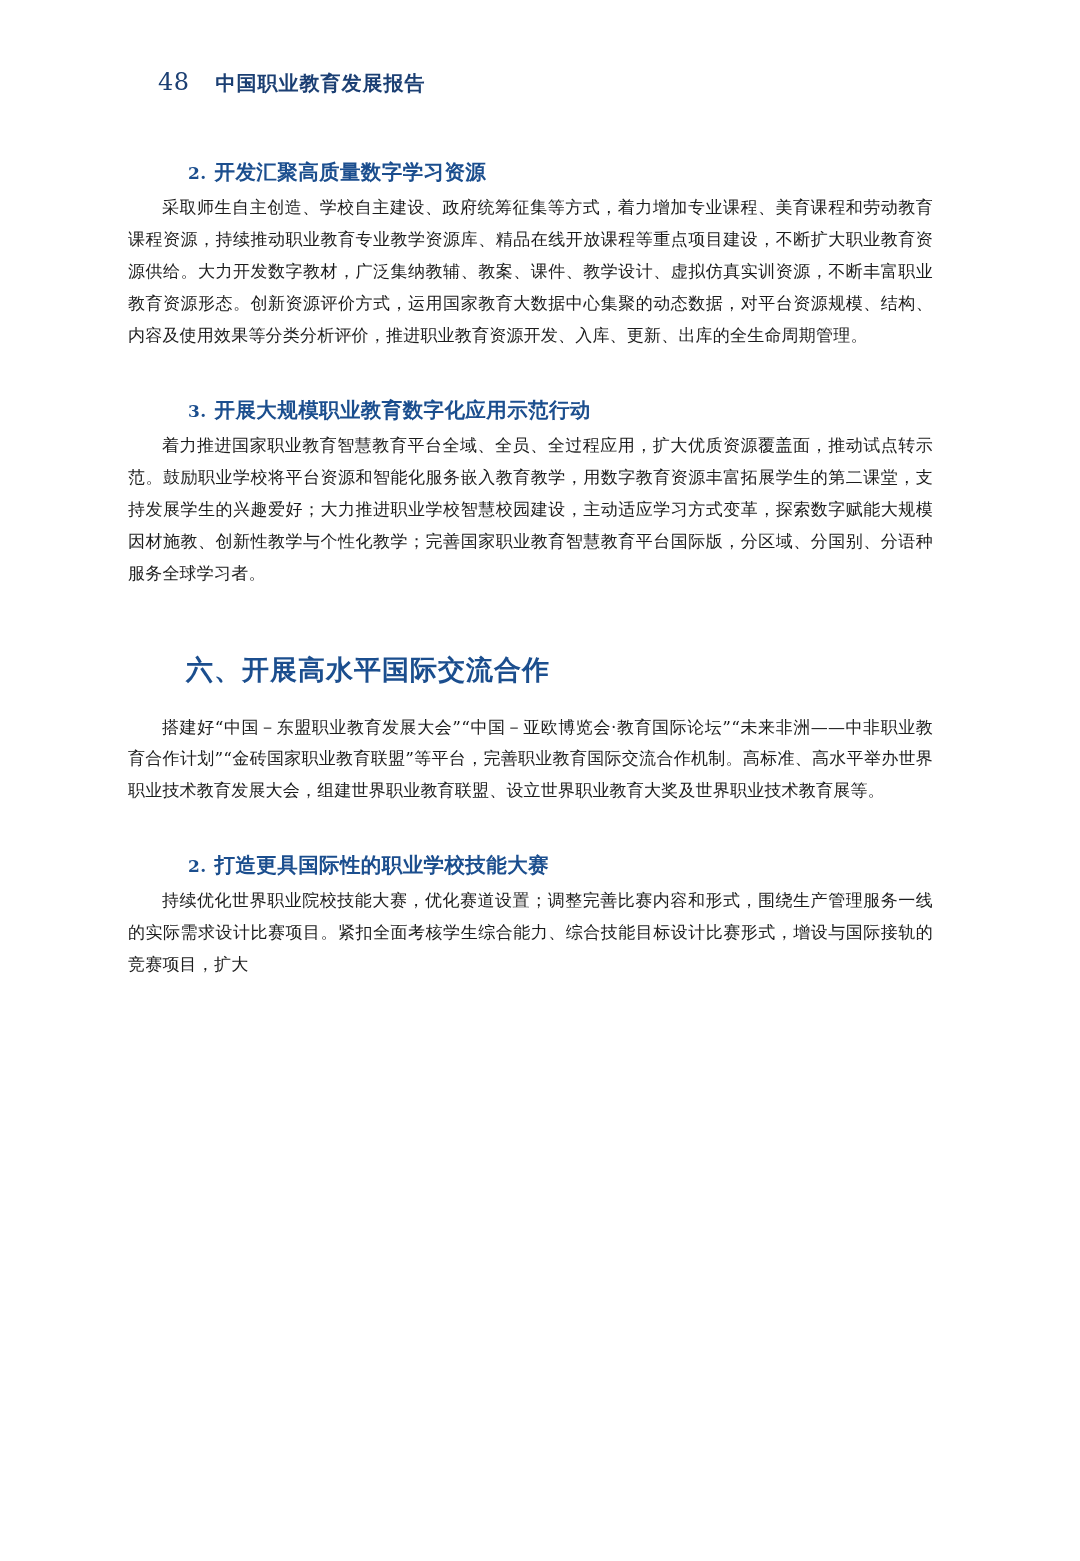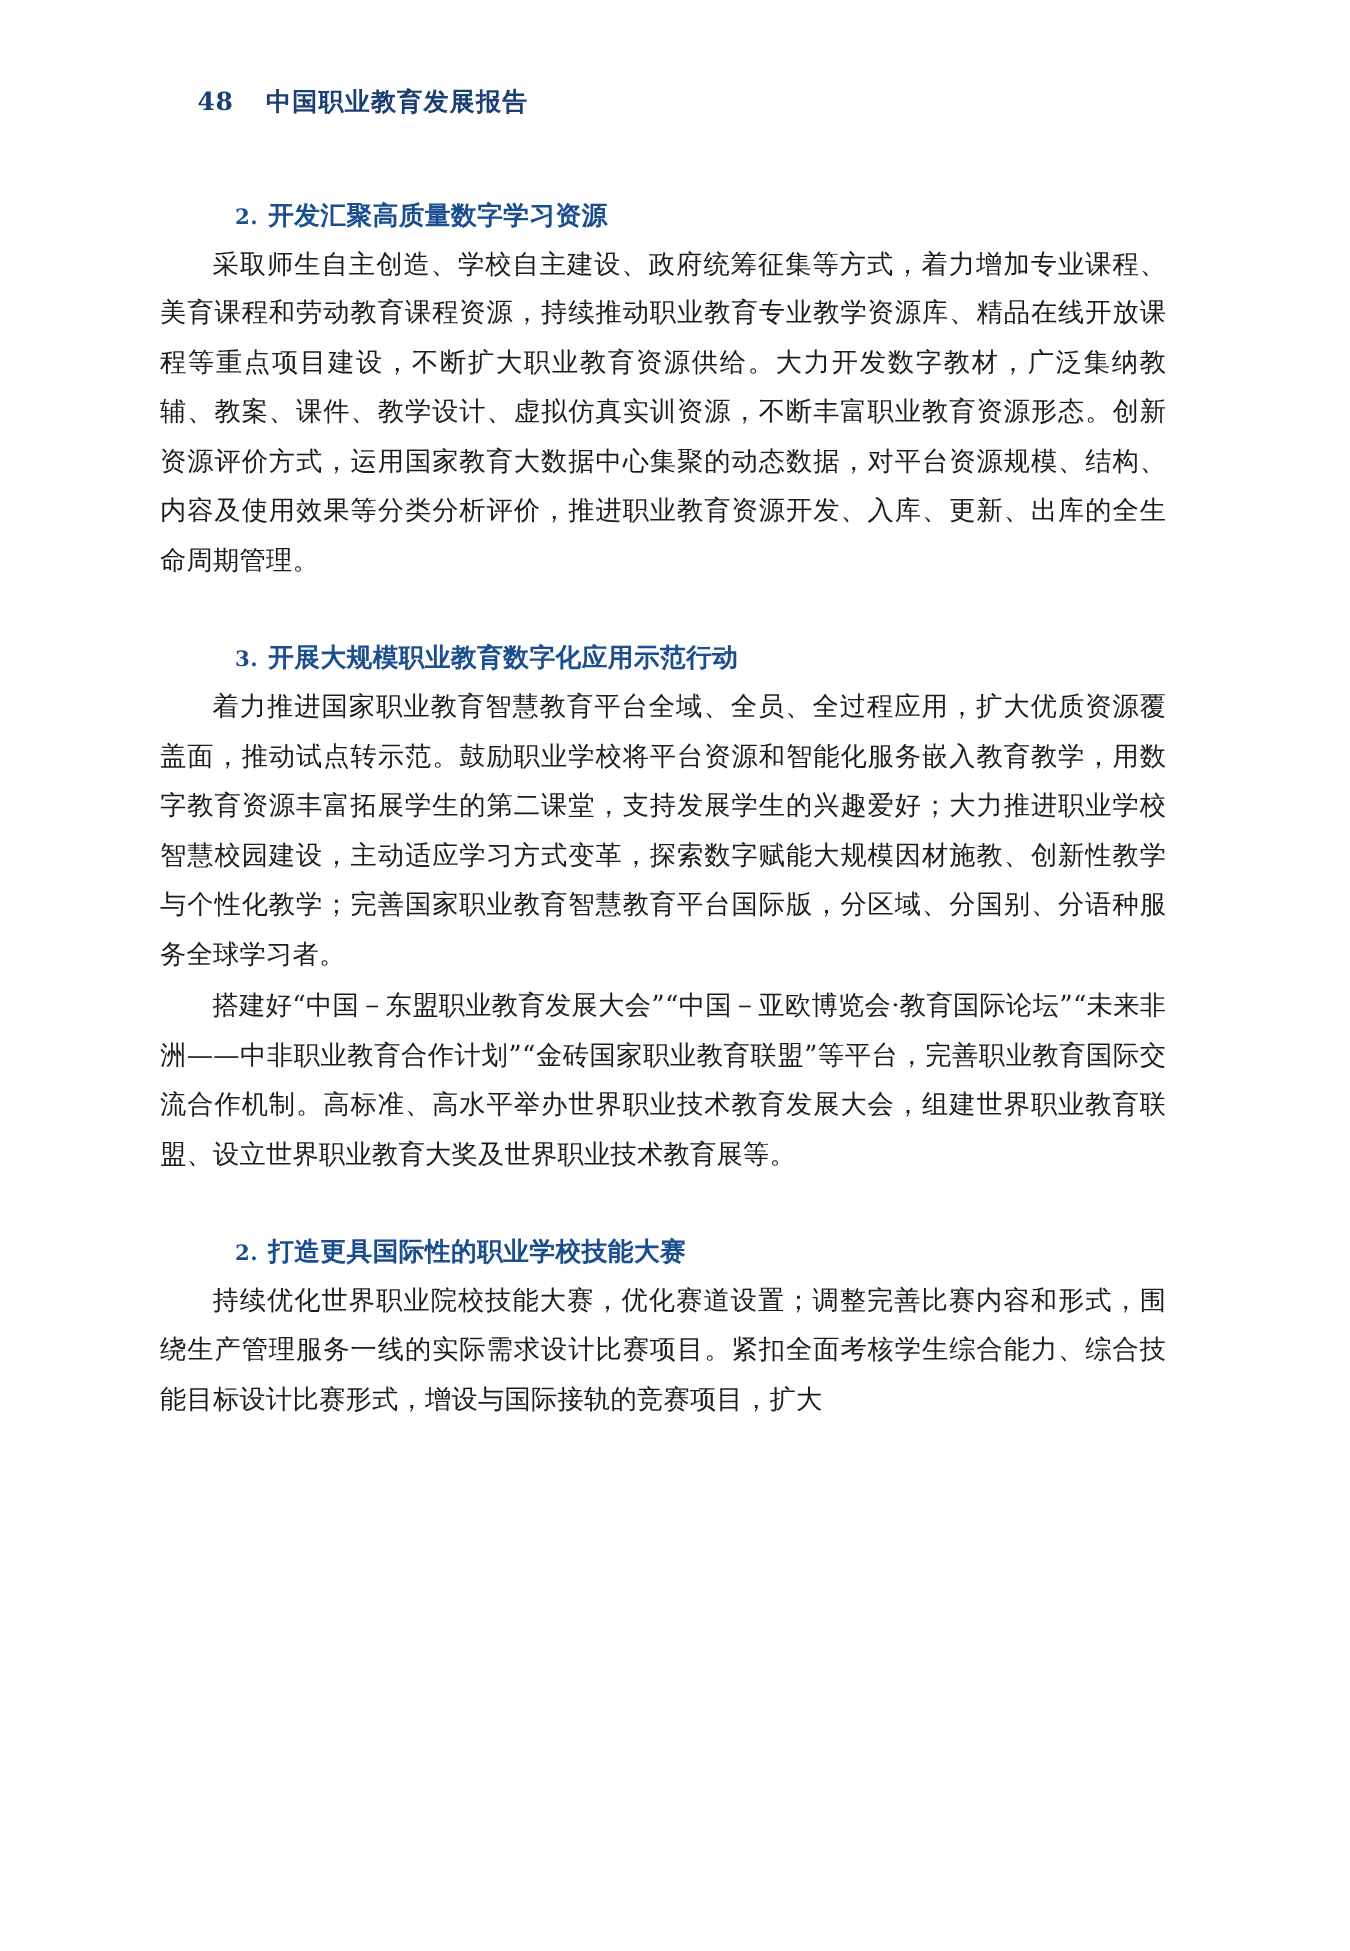--- a/index.html
+++ b/index.html
@@ -25,22 +25,22 @@
   .header {
     position: absolute;
     top: 68px;
     left: 158px;
     display: flex;
     align-items: baseline;
     gap: 26px;
     color: #1b3f73;
   }
   .header .page-num {
-    font-size: 20px;
-    font-weight: bold;
+    font-size: 24px;
+    font-weight: normal;
     letter-spacing: 0.5px;
   }
   .header .book-title {
     font-size: 20px;
     font-weight: bold;
     letter-spacing: 1px;
   }
   .content {
     position: absolute;
     top: 140px;
@@ -53,21 +53,21 @@
     font-size: 20.5px;
     margin: 18px 0 6px 60px;
     letter-spacing: 0.4px;
   }
   .sub-head .num {
     font-family: "DejaVu Serif", serif;
     font-size: 17px;
     margin-right: 8px;
   }
   p.body {
-    font-size: 21px;
+    font-size: 17px;
     line-height: 1.88;
     text-align: justify;
     text-justify: inter-ideograph;
     margin: 2px 0 0 0;
     text-indent: 2em;
     letter-spacing: 0.2px;
   }
   .section-head {
     color: #1b4e8e;
     font-weight: bold;
@@ -94,20 +94,21 @@
     </div>
     <p class="body">采取师生自主创造、学校自主建设、政府统筹征集等方式，着力增加专业课程、美育课程和劳动教育课程资源，持续推动职业教育专业教学资源库、精品在线开放课程等重点项目建设，不断扩大职业教育资源供给。大力开发数字教材，广泛集纳教辅、教案、课件、教学设计、虚拟仿真实训资源，不断丰富职业教育资源形态。创新资源评价方式，运用国家教育大数据中心集聚的动态数据，对平台资源规模、结构、内容及使用效果等分类分析评价，推进职业教育资源开发、入库、更新、出库的全生命周期管理。</p>
 
     <div class="gap-md"></div>
 
     <div class="sub-head">
       <span class="num">3.</span><span>开展大规模职业教育数字化应用示范行动</span>
     </div>
     <p class="body">着力推进国家职业教育智慧教育平台全域、全员、全过程应用，扩大优质资源覆盖面，推动试点转示范。鼓励职业学校将平台资源和智能化服务嵌入教育教学，用数字教育资源丰富拓展学生的第二课堂，支持发展学生的兴趣爱好；大力推进职业学校智慧校园建设，主动适应学习方式变革，探索数字赋能大规模因材施教、创新性教学与个性化教学；完善国家职业教育智慧教育平台国际版，分区域、分国别、分语种服务全球学习者。</p>
 
+    <div class="section-head">六、开展高水平国际交流合作</div>
 
     <p class="body">搭建好“中国－东盟职业教育发展大会”“中国－亚欧博览会·教育国际论坛”“未来非洲——中非职业教育合作计划”“金砖国家职业教育联盟”等平台，完善职业教育国际交流合作机制。高标准、高水平举办世界职业技术教育发展大会，组建世界职业教育联盟、设立世界职业教育大奖及世界职业技术教育展等。</p>
 
     <div class="gap-md"></div>
 
     <div class="sub-head">
       <span class="num">2.</span><span>打造更具国际性的职业学校技能大赛</span>
     </div>
     <p class="body">持续优化世界职业院校技能大赛，优化赛道设置；调整完善比赛内容和形式，围绕生产管理服务一线的实际需求设计比赛项目。紧扣全面考核学生综合能力、综合技能目标设计比赛形式，增设与国际接轨的竞赛项目，扩大</p>
 

